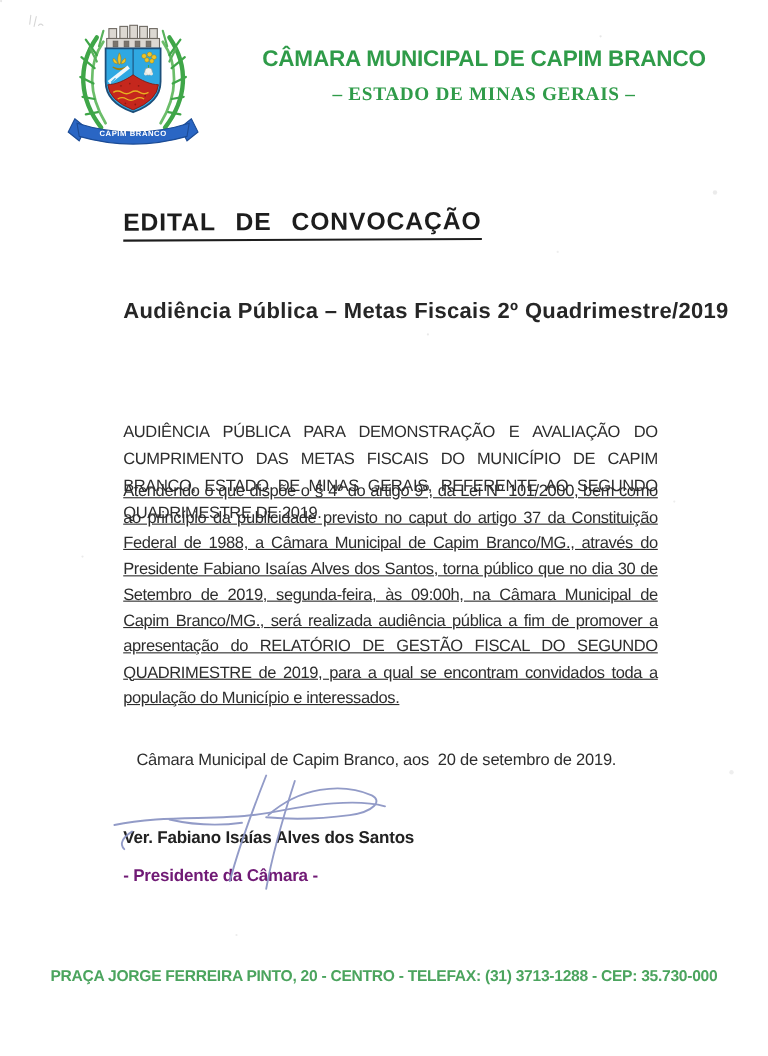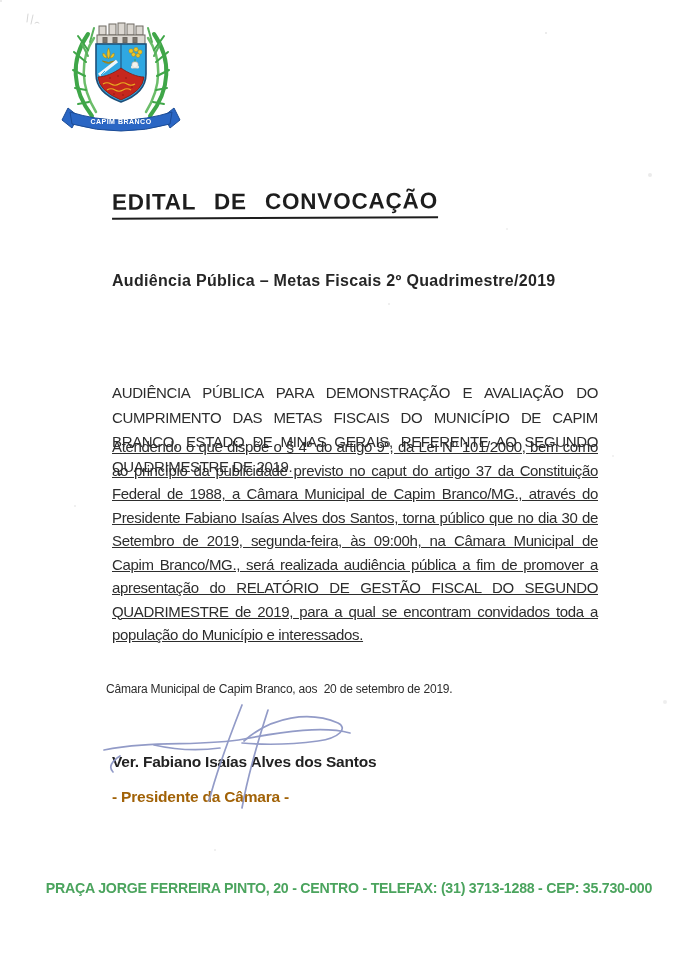--- a/index.html
+++ b/index.html
@@ -51,41 +51,41 @@
     letter-spacing: 0.8px;
     word-spacing: 11px;
     border-bottom: 2.5px solid #1d1d1d;
     padding-bottom: 2px;
     transform: rotate(-0.25deg);
     white-space: nowrap;
   }
   .doc-subtitle {
     position: absolute;
     left: 112px; top: 272px;
-    font-size: 16px;
+    font-size: 20px;
     font-weight: bold;
     color: #262626;
     letter-spacing: 0.3px;
     white-space: nowrap;
   }
   .para {
     position: absolute;
     left: 112px;
     width: 486px;
     text-align: justify;
     font-size: 15px;
     letter-spacing: -0.35px;
     color: #2d2d2d;
   }
   .para-1 { top: 336px; line-height: 24.5px; margin-top: 45px; }
   .para-2 { top: 420px; line-height: 23.5px; text-decoration: underline; }
   .date-line {
     position: absolute;
-    left: 106px; top: 682px;
-    font-size: 12px;
+    left: 124px; top: 682px;
+    font-size: 15px;
     letter-spacing: -0.2px;
     color: #2d2d2d;
     white-space: pre-wrap;
   }
   .signature-svg {
     position: absolute;
     left: 96px; top: 698px;
     width: 310px; height: 115px;
     z-index: 3;
     pointer-events: none;
@@ -96,21 +96,21 @@
     font-size: 15.5px;
     font-weight: bold;
     color: #222222;
     letter-spacing: -0.2px;
   }
   .signer-title {
     position: absolute;
     left: 112px; top: 788px;
     font-size: 15.5px;
     font-weight: bold;
-    color: #a16207;
+    color: #701a75;
     letter-spacing: -0.2px;
   }
 
   
   .footer {
     position: absolute;
     left: 0; right: 0; top: 880px;
     text-align: center;
     color: #4ba45e;
     font-weight: bold;
@@ -237,20 +237,24 @@
     </g>
 
     <g>
       <path d="M10 92 L20 100 L14 112 L4 104 Z" fill="#2a66c4" stroke="#1b4b95" stroke-width="1"></path>
       <path d="M116 92 L106 100 L112 112 L122 104 Z" fill="#2a66c4" stroke="#1b4b95" stroke-width="1"></path>
       <path d="M12 96 Q63 112 114 96 L112 108 Q63 122 14 108 Z" fill="#2a66c4" stroke="#1b4b95" stroke-width="1"></path>
       <text x="63" y="108" font-size="7" font-family="Liberation Sans, sans-serif" font-weight="bold" fill="#ffffff" text-anchor="middle" letter-spacing="0.5">CAPIM BRANCO</text>
     </g>
   </svg>
 
+  <div class="head-text">
+    <div class="org-name">CÂMARA MUNICIPAL DE CAPIM BRANCO</div>
+    <div class="state-line">– ESTADO DE MINAS GERAIS –</div>
+  </div>
 
   <div class="doc-title">EDITAL DE CONVOCAÇÃO</div>
 
   <div class="doc-subtitle">Audiência Pública – Metas Fiscais 2º Quadrimestre/2019</div>
 
   <p class="para para-1">AUDIÊNCIA PÚBLICA PARA DEMONSTRAÇÃO E AVALIAÇÃO DO CUMPRIMENTO DAS METAS FISCAIS DO MUNICÍPIO DE CAPIM BRANCO, ESTADO DE MINAS GERAIS, REFERENTE AO SEGUNDO QUADRIMESTRE DE 2019.</p>
 
   <p class="para para-2">Atendendo o que dispõe o § 4º do artigo 9º, da Lei Nº 101/2000, bem como ao princípio da publicidade previsto no caput do artigo 37 da Constituição Federal de 1988, a Câmara Municipal de Capim Branco/MG., através do Presidente Fabiano Isaías Alves dos Santos, torna público que no dia 30 de Setembro de 2019, segunda-feira, às 09:00h, na Câmara Municipal de Capim Branco/MG., será realizada audiência pública a fim de promover a apresentação do RELATÓRIO DE GESTÃO FISCAL DO SEGUNDO QUADRIMESTRE de 2019, para a qual se encontram convidados toda a população do Município e interessados.</p>
 
   <div class="date-line">Câmara Municipal de Capim Branco, aos  20 de setembro de 2019.</div>

